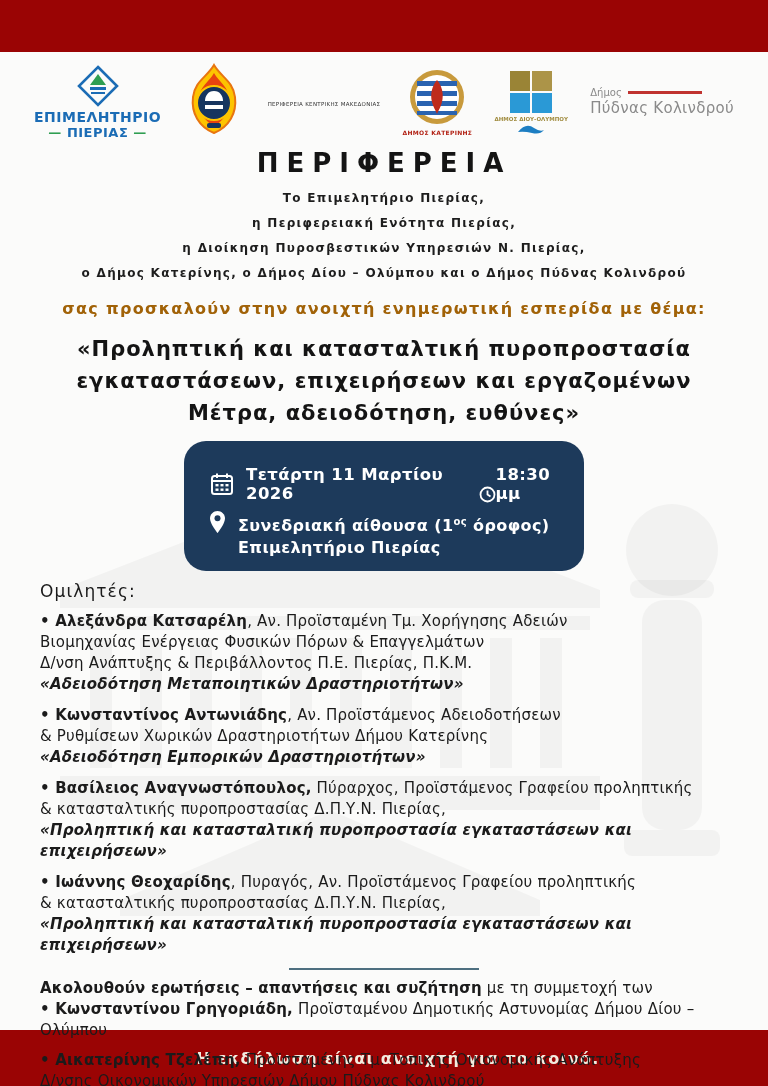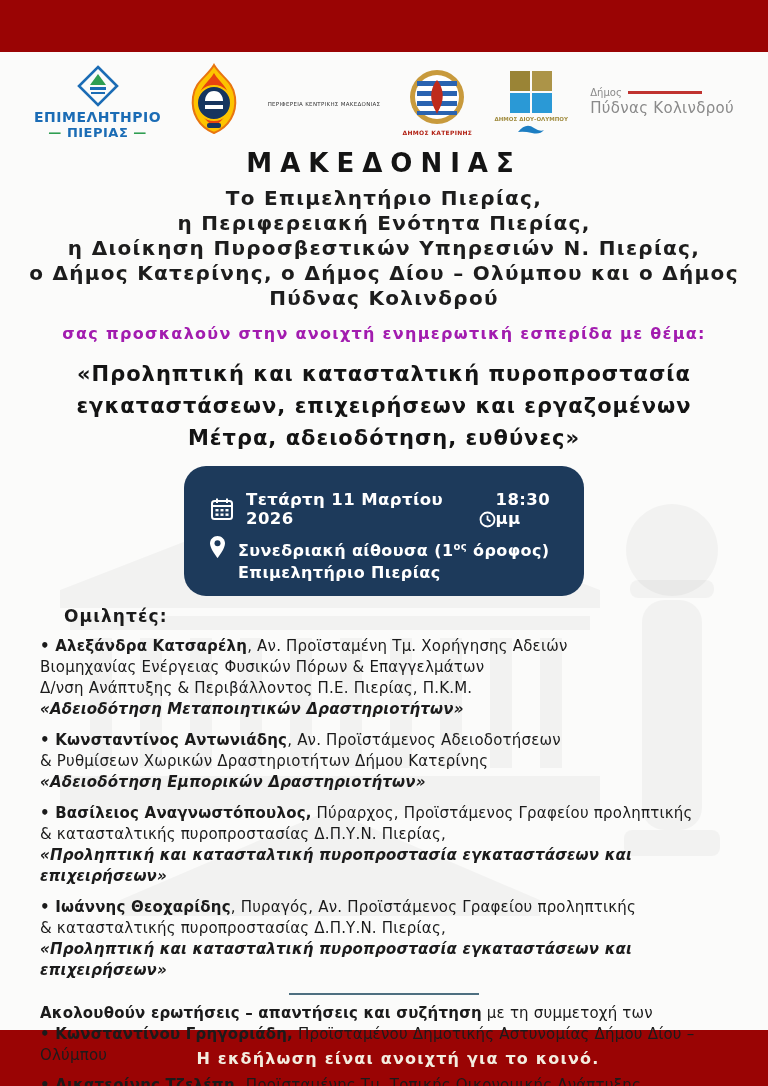--- a/index.html
+++ b/index.html
@@ -45,37 +45,37 @@
   .dion-caption { color:#a08b3e; font-size:5.5px; font-weight:bold; margin-top:3px; text-align:center; }
   .pydna { align-items:flex-start; }
   .pydna-top { display:flex; align-items:center; gap:6px; }
   .pydna-l1 { color:#8a8a8a; font-size:10px; }
   .pydna-rule { width:74px; height:3px; background:#c03330; }
   .pydna-l2 { color:#8a8a8a; font-size:15px; letter-spacing:.3px; margin-top:1px; }
 
   
   .content { position:absolute; top:148px; left:0; right:0; z-index:1; }
   .title { text-align:center; font-size:26px; font-weight:bold; letter-spacing:8px; color:#141414; }
-  .intro { margin-top:8px; text-align:center; font-size:20px; line-height:25px; letter-spacing:1.3px; font-weight:600; color:#1d1d1d; }
-  .invite { margin-top:10px; text-align:center; font-size:16px; line-height:25px; letter-spacing:1.3px; font-weight:600; color:#a21caf; }
+  .intro { margin-top:8px; text-align:center; font-size:12px; line-height:25px; letter-spacing:1.3px; font-weight:600; color:#1d1d1d; }
+  .invite { margin-top:10px; text-align:center; font-size:16px; line-height:25px; letter-spacing:1.3px; font-weight:600; color:#a16207; }
   .theme { margin-top:12px; text-align:center; font-size:21px; font-weight:bold; line-height:32px; letter-spacing:1px; color:#141414; }
 
   .event-box {
     width:400px; margin:12px auto 0; background:#1d3a5b; border-radius:22px;
     padding:24px 20px 12px 26px; color:#ffffff;
   }
   .event-row1 { display:flex; align-items:center; gap:12px; font-weight:bold; font-size:16.5px; letter-spacing:.4px; }
   .event-time { display:flex; align-items:flex-end; margin-left:12px; }
   .event-row2 { display:flex; align-items:flex-start; gap:13px; margin-top:8px; }
   .event-loc { font-weight:bold; font-size:16px; line-height:22px; letter-spacing:.4px; }
   .event-loc sup { font-size:10px; }
   .evt-icon { flex:0 0 auto; display:flex; align-items:center; }
 
   .sections { padding:0 40px; }
-  .speakers-heading { margin-top:10px; font-size:17px; font-weight:bold; letter-spacing:1.1px;margin-left:24px; }
+  .speakers-heading { margin-top:10px; font-size:17px; font-weight:normal; letter-spacing:1.1px; }
   .speaker { margin-top:10px; font-size:15px; line-height:21px; letter-spacing:.2px; }
   .pre { white-space:pre-line; }
   .b { font-weight:bold; }
   .topic { font-weight:bold; font-style:italic; }
   .divider { width:190px; border-top:2px solid #4e6f80; margin:12px auto 8px; }
   .qa { font-size:15px; line-height:21px; letter-spacing:.2px; }
   .qa-p2 { margin-top:9px; }
 </style>
 </head>
 <body>
@@ -171,21 +171,21 @@
       <div class="pydna-top">
         <span class="pydna-l1">Δήμος</span>
         <span class="pydna-rule"></span>
       </div>
       <div class="pydna-l2">Πύδνας Κολινδρού</div>
     </div>
   </div>
 
   <div class="content">
 
-    <div class="title">ΜΑΚΕΔΟΝΙΑΣ</div>
+    <div class="title">ΠΕΡΙΦΕΡΕΙΑ</div>
 
     <div class="intro">
       <div>Το Επιμελητήριο Πιερίας,</div>
       <div>η Περιφερειακή Ενότητα Πιερίας,</div>
       <div>η Διοίκηση Πυροσβεστικών Υπηρεσιών Ν. Πιερίας,</div>
       <div>ο Δήμος Κατερίνης, ο Δήμος Δίου – Ολύμπου και ο Δήμος Πύδνας Κολινδρού</div>
     </div>
 
     <div class="invite">σας προσκαλούν στην ανοιχτή ενημερωτική εσπερίδα με θέμα:</div>
 

